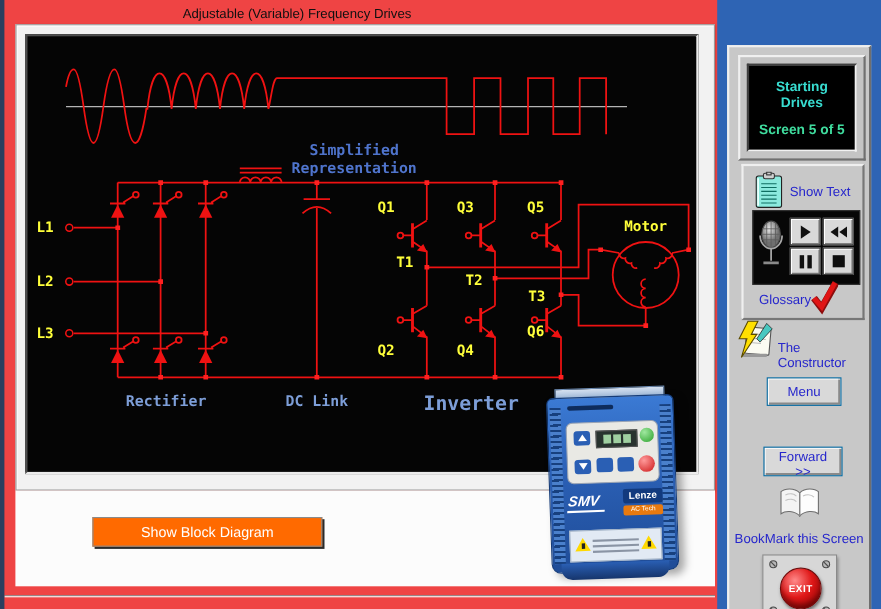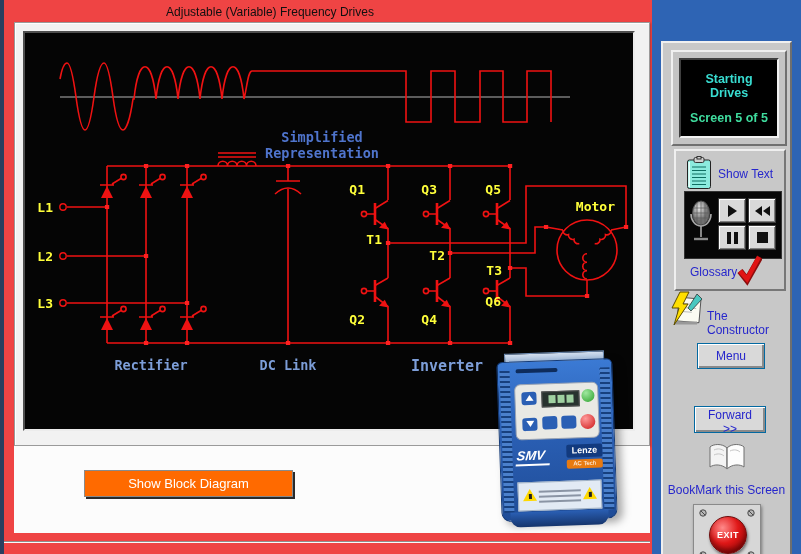--- a/index.html
+++ b/index.html
@@ -10,21 +10,21 @@
   .edge-left{left:0;top:0;width:4px;height:554px;background:#2a3f5f;}
   .right-bg{left:652px;top:0;width:149px;height:554px;background:#2e64b4;}
   .groove{height:0;border-top:1px solid #8e8e8e;border-bottom:1px solid #fafafa;}
   
   .frame{left:14px;top:22px;width:634px;height:422px;background:#f2f2f2;border:1px solid #9a9a9a;
          box-shadow:inset 1px 1px 0 #ffffff, 1px 1px 2px rgba(0,0,0,.25);}
   .canvas{position:absolute;left:8px;top:8px;width:612px;height:400px;background:#050505;box-sizing:border-box;
           border-top:2px solid #4f4f4f;border-left:2px solid #4f4f4f;border-bottom:2px solid #ececec;border-right:2px solid #ececec;}
   .dcontent{position:absolute;left:4px;top:0px;width:607px;height:290px;}
   .dlbl{position:absolute;font-family:"DejaVu Sans Mono",monospace;font-weight:bold;font-size:13px;text-align:center;}
-  .ylbl{color:#ffff3a;text-align:right;}
+  .ylbl{color:#ffff3a;}
   .white-panel{left:14px;top:446px;width:636px;height:87px;background:#fcfcfc;}
   .title{left:0;top:5px;width:540px;text-align:center;font-size:12px;color:#101010;}
   .sbd-btn{left:84px;top:470px;width:209px;height:27px;background:#ff6a00;border:1px solid #8a8a8a;
            box-shadow:2px 2px 0 #2a2a2a;color:#fff;font-size:13px;font-family:"Liberation Sans",sans-serif;cursor:pointer;}
   
   .sidebar{left:661px;top:3px;width:131px;height:540px;background:#c8c8c8;box-sizing:border-box;
            border-top:2px solid #efefef;border-left:2px solid #efefef;border-right:2px solid #6f6f6f;border-bottom:2px solid #6f6f6f;margin-top:38px;}
   .blue-t{color:#2626cc;font-size:12px;}
   .scr-frame{left:8px;top:7px;width:116px;height:96px;background:#c4c4c4;box-sizing:border-box;
              border-top:2px solid #f0f0f0;border-left:2px solid #f0f0f0;border-right:2px solid #707070;border-bottom:2px solid #707070;padding:6px;}
@@ -183,21 +183,21 @@
         <div class="dlbl ylbl" style="left:444px;top:149px;width:28px;">Q5</div>
         <div class="dlbl ylbl" style="left:308px;top:279px;width:28px;">Q2</div>
         <div class="dlbl ylbl" style="left:380px;top:279px;width:28px;">Q4</div>
         <div class="dlbl ylbl" style="left:444px;top:261px;width:28px;">Q6</div>
         <div class="dlbl ylbl" style="left:325px;top:199px;width:28px;">T1</div>
         <div class="dlbl ylbl" style="left:388px;top:215px;width:28px;">T2</div>
         <div class="dlbl ylbl" style="left:445px;top:230px;width:28px;">T3</div>
         <div class="dlbl ylbl" style="left:530px;top:166px;width:56px;">Motor</div>
         <div class="dlbl" style="left:82px;top:324px;width:80px;color:#7d9ed8;font-size:13.5px;">Rectifier</div>
         <div class="dlbl" style="left:219px;top:324px;width:80px;color:#7d9ed8;font-size:13.5px;">DC Link</div>
-        <div class="dlbl" style="left:378px;top:324px;width:80px;color:#7d9ed8;font-size:15px;">Inverter</div>
+        <div class="dlbl" style="left:356px;top:324px;width:80px;color:#7d9ed8;font-size:18px;">Inverter</div>
       </div>
     </div>
   </div>
 
   <div class="abs white-panel"></div>
   <button class="abs sbd-btn">Show Block Diagram</button>
   <div class="abs groove" style="left:4px;top:541px;width:646px;"></div>
 
   <div class="abs vfd">
     <div class="flange"></div>

